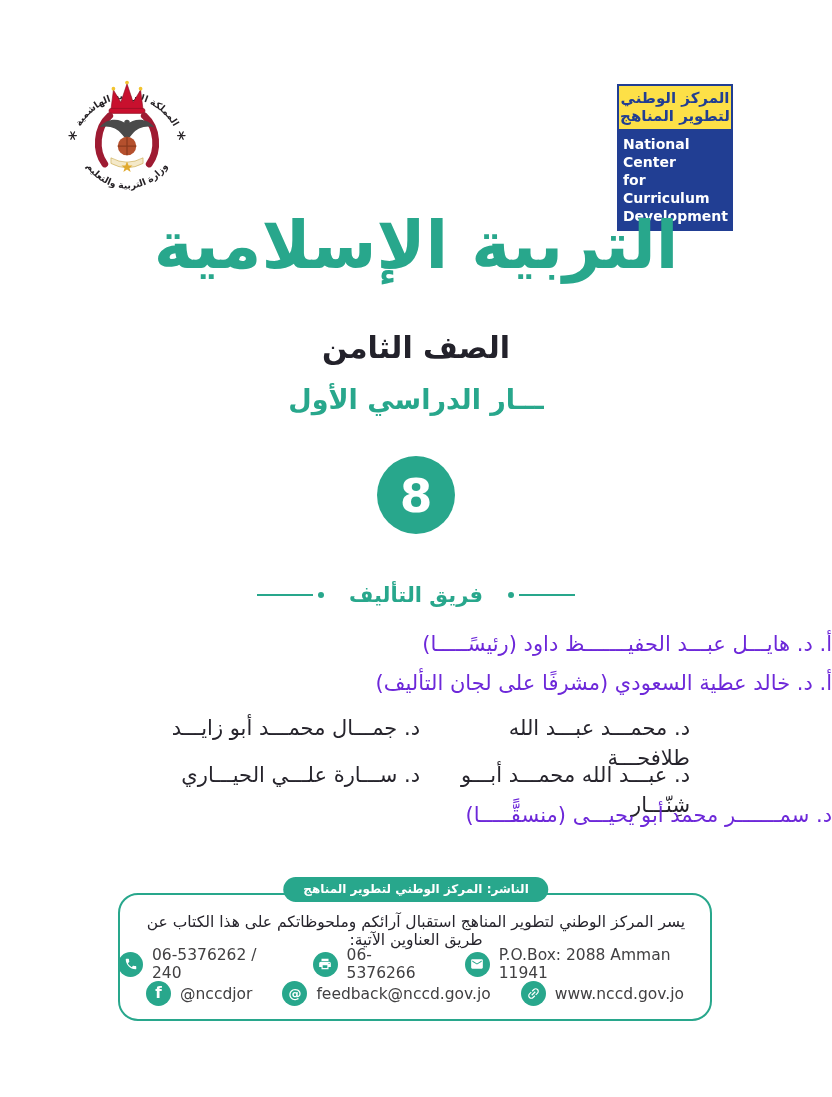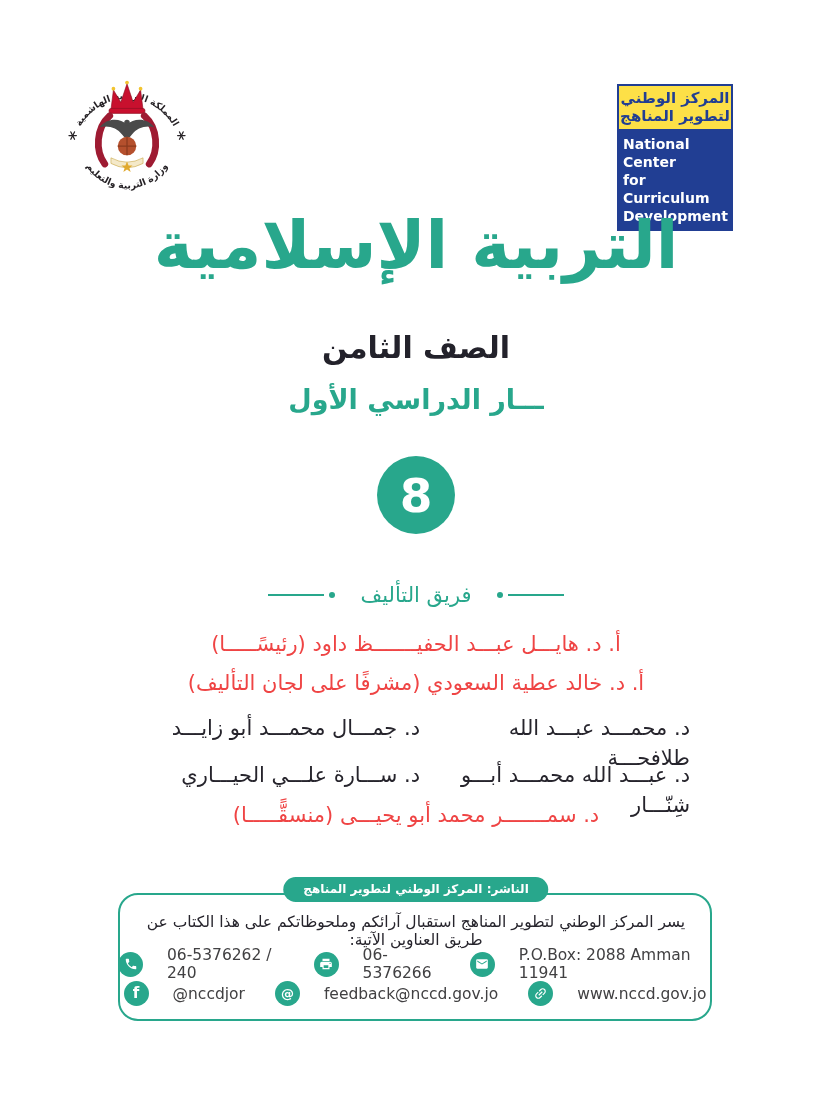--- a/index.html
+++ b/index.html
@@ -26,40 +26,40 @@
   .grade-circle { position:absolute; top:456px; left:50%; transform:translateX(-50%);
                   width:78px; height:78px; border-radius:50%; background:#28A78C; color:#fff;
                   display:flex; align-items:center; justify-content:center;
                   font-size:47px; font-weight:bold; }
 
   
   .team-header { position:absolute; top:583px; left:0; right:0;
                  display:flex; align-items:center; justify-content:center; }
   .team-header .rule { width:56px; height:2px; background:#28A78C; }
   .team-header .dot { width:6px; height:6px; border-radius:50%; background:#28A78C; margin:0 5px; }
-  .team-header .label { color:#28A78C; font-size:21px; font-weight:normal; margin:0 20px; direction:rtl; }
-
-  .author-line { position:absolute; left:0; right:0; text-align:center; direction:rtl;
-                 color:#ef4444; font-size:21px; line-height:30px; }
+  .team-header .label { color:#28A78C; font-size:21px; font-weight:bold; margin:0 20px; direction:rtl; }
+
+  .author-line { position:absolute; left:0; right:0; direction:rtl;
+                 color:#6d28d9; font-size:21px; line-height:30px; }
   .authors-grid-row { position:absolute; left:150px; width:540px; display:flex; direction:rtl; }
   .authors-grid-row .cell { width:50%; color:#26242C; font-size:21px; line-height:30px; direction:rtl; }
 
   
   .pub-box { position:absolute; left:118px; top:893px; width:594px; height:128px;
              border:2px solid #28A78C; border-radius:20px; background:#fff; }
   .pub-badge { position:absolute; top:877px; left:50%; transform:translateX(-50%);
                background:#28A78C; color:#ffffff; border-radius:16px; padding:5px 20px 6px;
                font-size:12px; font-weight:bold; direction:rtl; white-space:nowrap; }
   .pub-note { position:absolute; top:913px; left:130px; right:130px; text-align:center; direction:rtl;
               color:#26242C; font-size:15.5px; }
   .contact-row { position:absolute; left:118px; width:594px; display:flex; justify-content:center;
                  align-items:center; gap:30px; }
   .contact-row.r1 { top:946px; }
   .contact-row.r2 { top:981px; }
-  .contact { display:flex; align-items:center; gap:24px; color:#414042; font-size:15.5px; }
+  .contact { display:flex; align-items:center; gap:9px; color:#414042; font-size:15.5px; }
   .cicon { width:25px; height:25px; border-radius:50%; background:#28A78C; color:#fff;
            display:flex; align-items:center; justify-content:center; flex:none; }
   .cicon svg { display:block; }
   .cicon .glyph { font-size:15px; font-weight:bold; line-height:1; }
   .cicon .glyph.at { font-size:13px; }
 </style>
 </head>
 <body>
 
 <div class="page">

